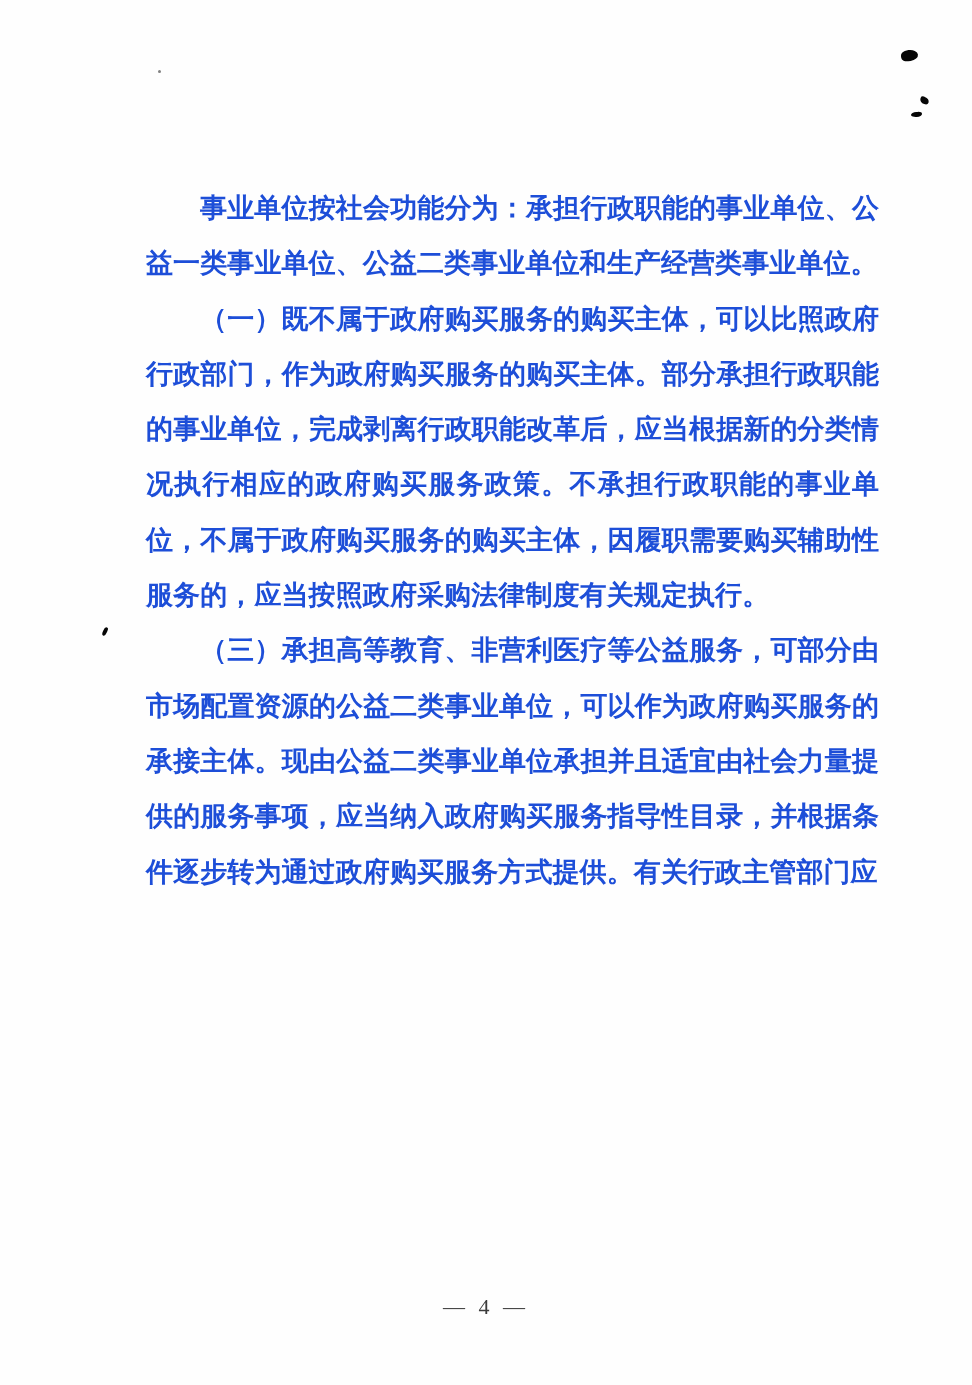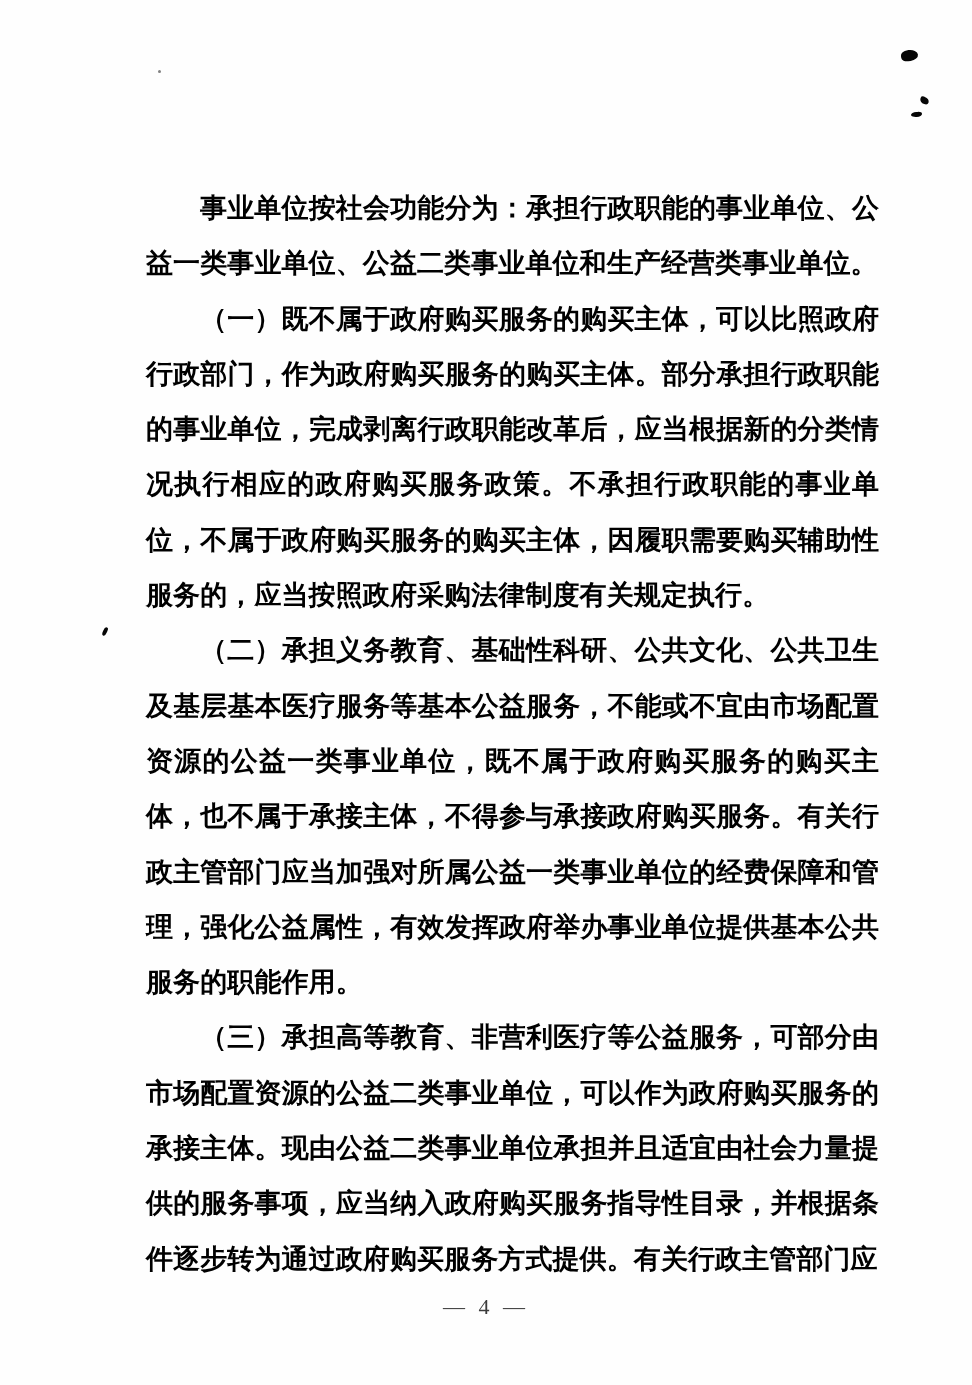--- a/index.html
+++ b/index.html
@@ -19,21 +19,21 @@
     left: 0; top: 0;
     width: 972px;
     height: 1385px;
     background: #fefefe;
   }
   .text-block {
     position: absolute;
     left: 146px;
     top: 181px;
     width: 733px;
-    color: #000000;
+    color: #1d4ed8;
     font-size: 27px;
     line-height: 55.3px;
     font-weight: bold;
     letter-spacing: 0.1px;
     text-align: justify;
     text-justify: inter-ideograph;
   }
   .text-block p {
     margin: 0;
     padding: 0;
@@ -88,21 +88,20 @@
   }
 </style>
 </head>
 <body>
 
 <div class="page">
 
   <div class="text-block">
     <p>事业单位按社会功能分为：承担行政职能的事业单位、公益一类事业单位、公益二类事业单位和生产经营类事业单位。</p>
     <p>（一）既不属于政府购买服务的购买主体，可以比照政府行政部门，作为政府购买服务的购买主体。部分承担行政职能的事业单位，完成剥离行政职能改革后，应当根据新的分类情况执行相应的政府购买服务政策。不承担行政职能的事业单位，不属于政府购买服务的购买主体，因履职需要购买辅助性服务的，应当按照政府采购法律制度有关规定执行。</p>
-    <p>（二）承担义务教育、基础性科研、公共文化、公共卫生及基层基本医疗服务等基本公益服务，不能或不宜由市场配置资源的公益一类事业单位，既不属于政府购买服务的购买主体，也不属于承接主体，不得参与承接政府购买服务。有关行政主管部门应当加强对所属公益一类事业单位的经费保障和管理，强化公益属性，有效发挥政府举办事业单位提供基本公共服务的职能作用。</p>
     <p>（三）承担高等教育、非营利医疗等公益服务，可部分由市场配置资源的公益二类事业单位，可以作为政府购买服务的承接主体。现由公益二类事业单位承担并且适宜由社会力量提供的服务事项，应当纳入政府购买服务指导性目录，并根据条件逐步转为通过政府购买服务方式提供。有关行政主管部门应</p>
   </div>
 
   <div class="page-footer">— 4 —</div>
 
   <div class="artifact blob"></div>
   <div class="artifact speck-a"></div>
   <div class="artifact speck-b"></div>
   <div class="artifact comma"></div>
   <div class="artifact dot-tl"></div>

